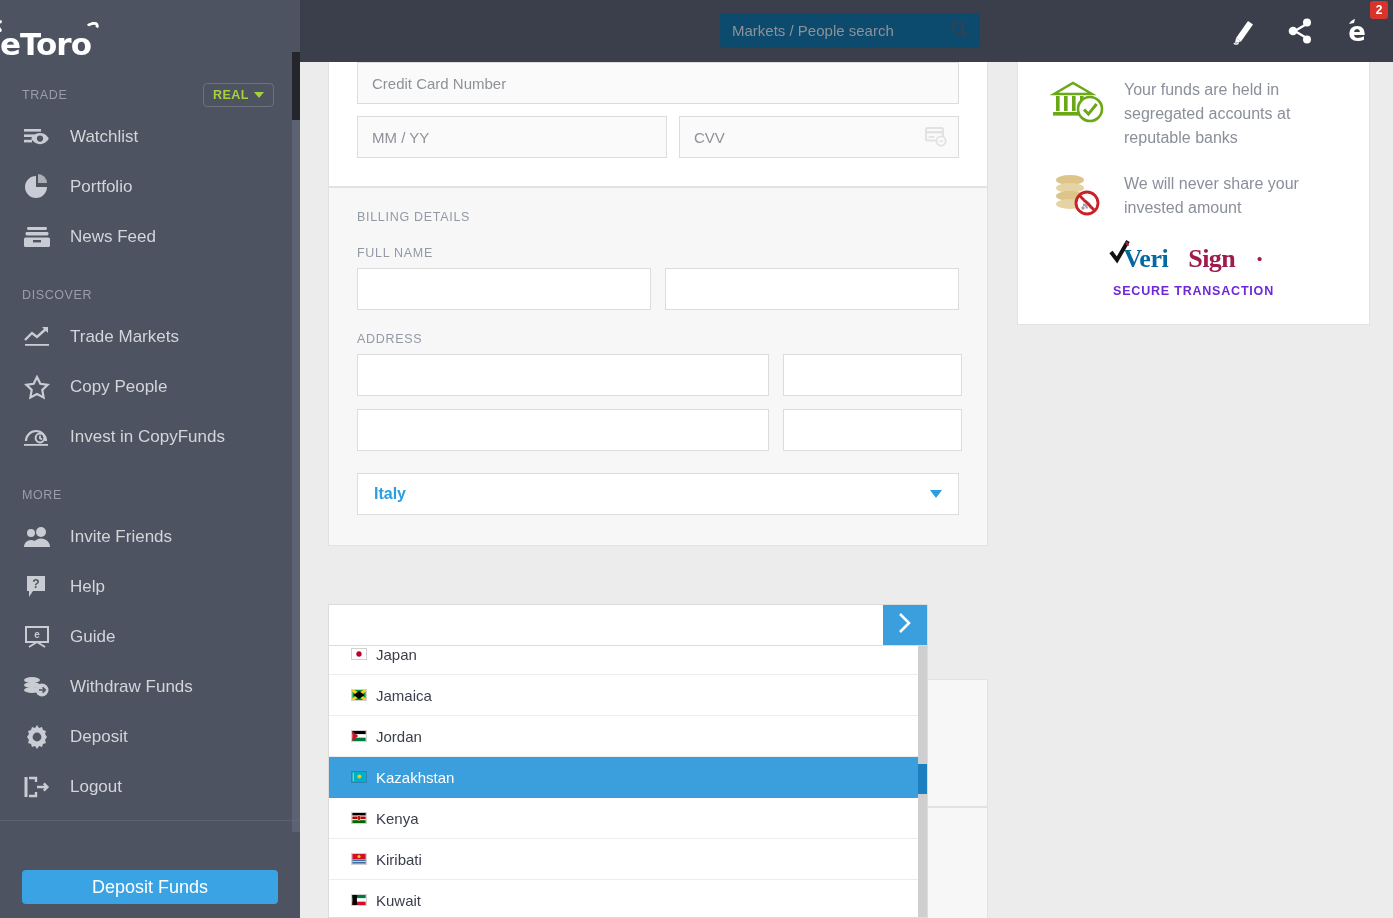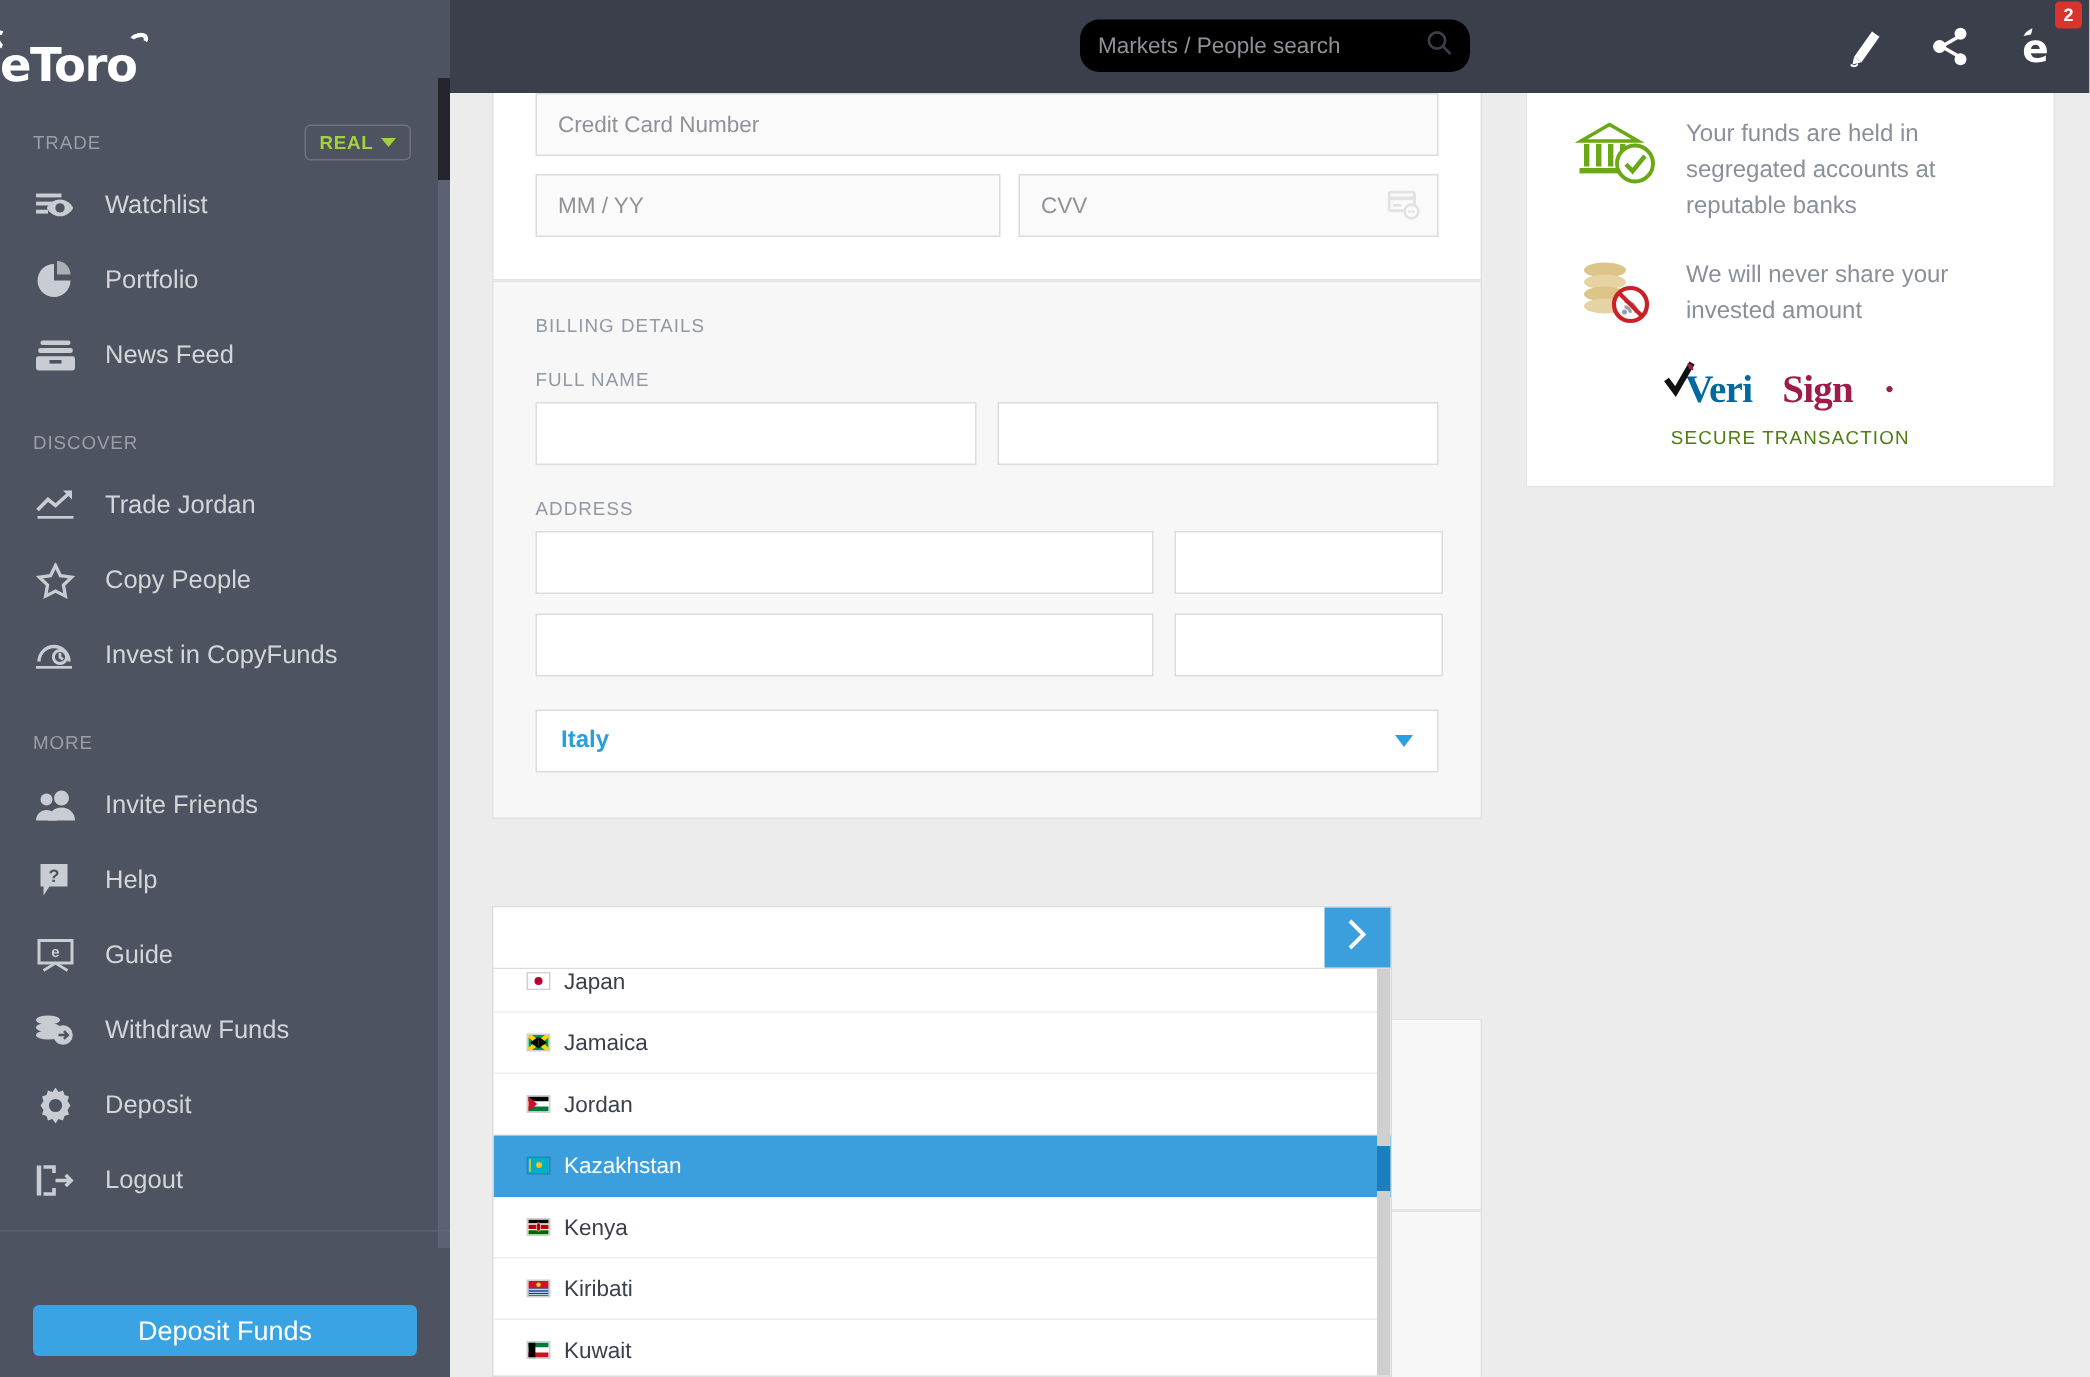--- a/index.html
+++ b/index.html
@@ -67,21 +67,21 @@
   }
 
   
   .header {
     position: absolute; left: 300px; top: 0; width: 1093px; height: 62px;
     background: #3b3f4c; z-index: 25;
     display: flex; align-items: center;
   }
   .search-box {
     position: absolute; left: 420px; top: 13px; width: 260px; height: 35px;
-    background: #000000; border-radius: 13px; display: flex; align-items: center;
+    background: #0c4a6e; border-radius: 3px; display: flex; align-items: center;
     padding: 0 12px; cursor: text;
   }
   .search-box .ph { flex: 1; color: #8e9298; font-size: 15px; }
   .hdr-icons { position: absolute; right: 16px; top: 0; height: 62px;
                display: flex; align-items: center; gap: 30px; }
   .hdr-ico { cursor: pointer; position: relative; display:flex; align-items:center; }
   .badge {
     position: absolute; top: -14px; right: -11px; background: #d9342b; color: #fff;
     font-size: 12px; font-weight: bold; border-radius: 3px;
     min-width: 18px; height: 18px; display: flex; align-items: center;
@@ -180,22 +180,22 @@
     background: #fff; border: 1px solid #e2e2e3; z-index: 20;
   }
   .rp-row { display: flex; gap: 16px; padding: 22px 22px 0 32px; align-items: flex-start; }
   .rp-row .txt { color: #8a8f99; font-size: 16px; line-height: 24px; }
   .rp-ico { flex: none; width: 58px; }
   .verisign { text-align: center; margin-top: 22px; }
   .vs-logo { font-size: 26px; font-weight: bold; letter-spacing: -.5px;
              font-family: "Liberation Serif", serif; display:inline-block; position:relative; }
   .vs-logo .veri { color: #0369a1; }
   .vs-logo .sign { color: #9e1c4a; margin-left: 20px; }
-  .vs-caption { color: #4d7c0f; font-size: 12.5px; letter-spacing: .8px;
-                margin-top: 10px; }
+  .vs-caption { color: #6d28d9; font-size: 12.5px; letter-spacing: .8px;
+                margin-top: 10px; font-weight: bold; }
 </style>
 </head>
 <body>
 
 <div class="app">
 
   <div class="sidebar">
     <div class="logo-wrap">
       <div class="logo"><span class="horn-l"></span>eToro<span class="horn-r"></span></div>
     </div>
@@ -256,21 +256,21 @@
     <div class="nav-item">
       <span class="nav-ico">
         <svg width="26" height="22" viewBox="0 0 26 22">
             <g fill="none" stroke="#c9ccd2" stroke-width="2.4">
           <path d="M1 14 L8 7 L13 11 L23 2"></path>
             </g>
           <path d="M18 1h6v6z" fill="#c9ccd2"></path>
           <rect x="1" y="18" width="24" height="1.8" fill="#c9ccd2"></rect>
           </svg>
       </span>
-      <span>Trade Jordan</span>
+      <span>Trade Markets</span>
     </div>
 
     <div class="nav-item">
       <span class="nav-ico">
         <svg width="26" height="25" viewBox="0 0 26 25">
             <path fill="none" stroke="#c9ccd2" stroke-width="2.2" d="M13 2l3.3 6.8 7.4 1-5.4 5.2 1.3 7.4L13 19l-6.6 3.4 1.3-7.4L2.3 9.8l7.4-1z"></path>
           </svg>
       </span>
       <span>Copy People</span>
     </div>

